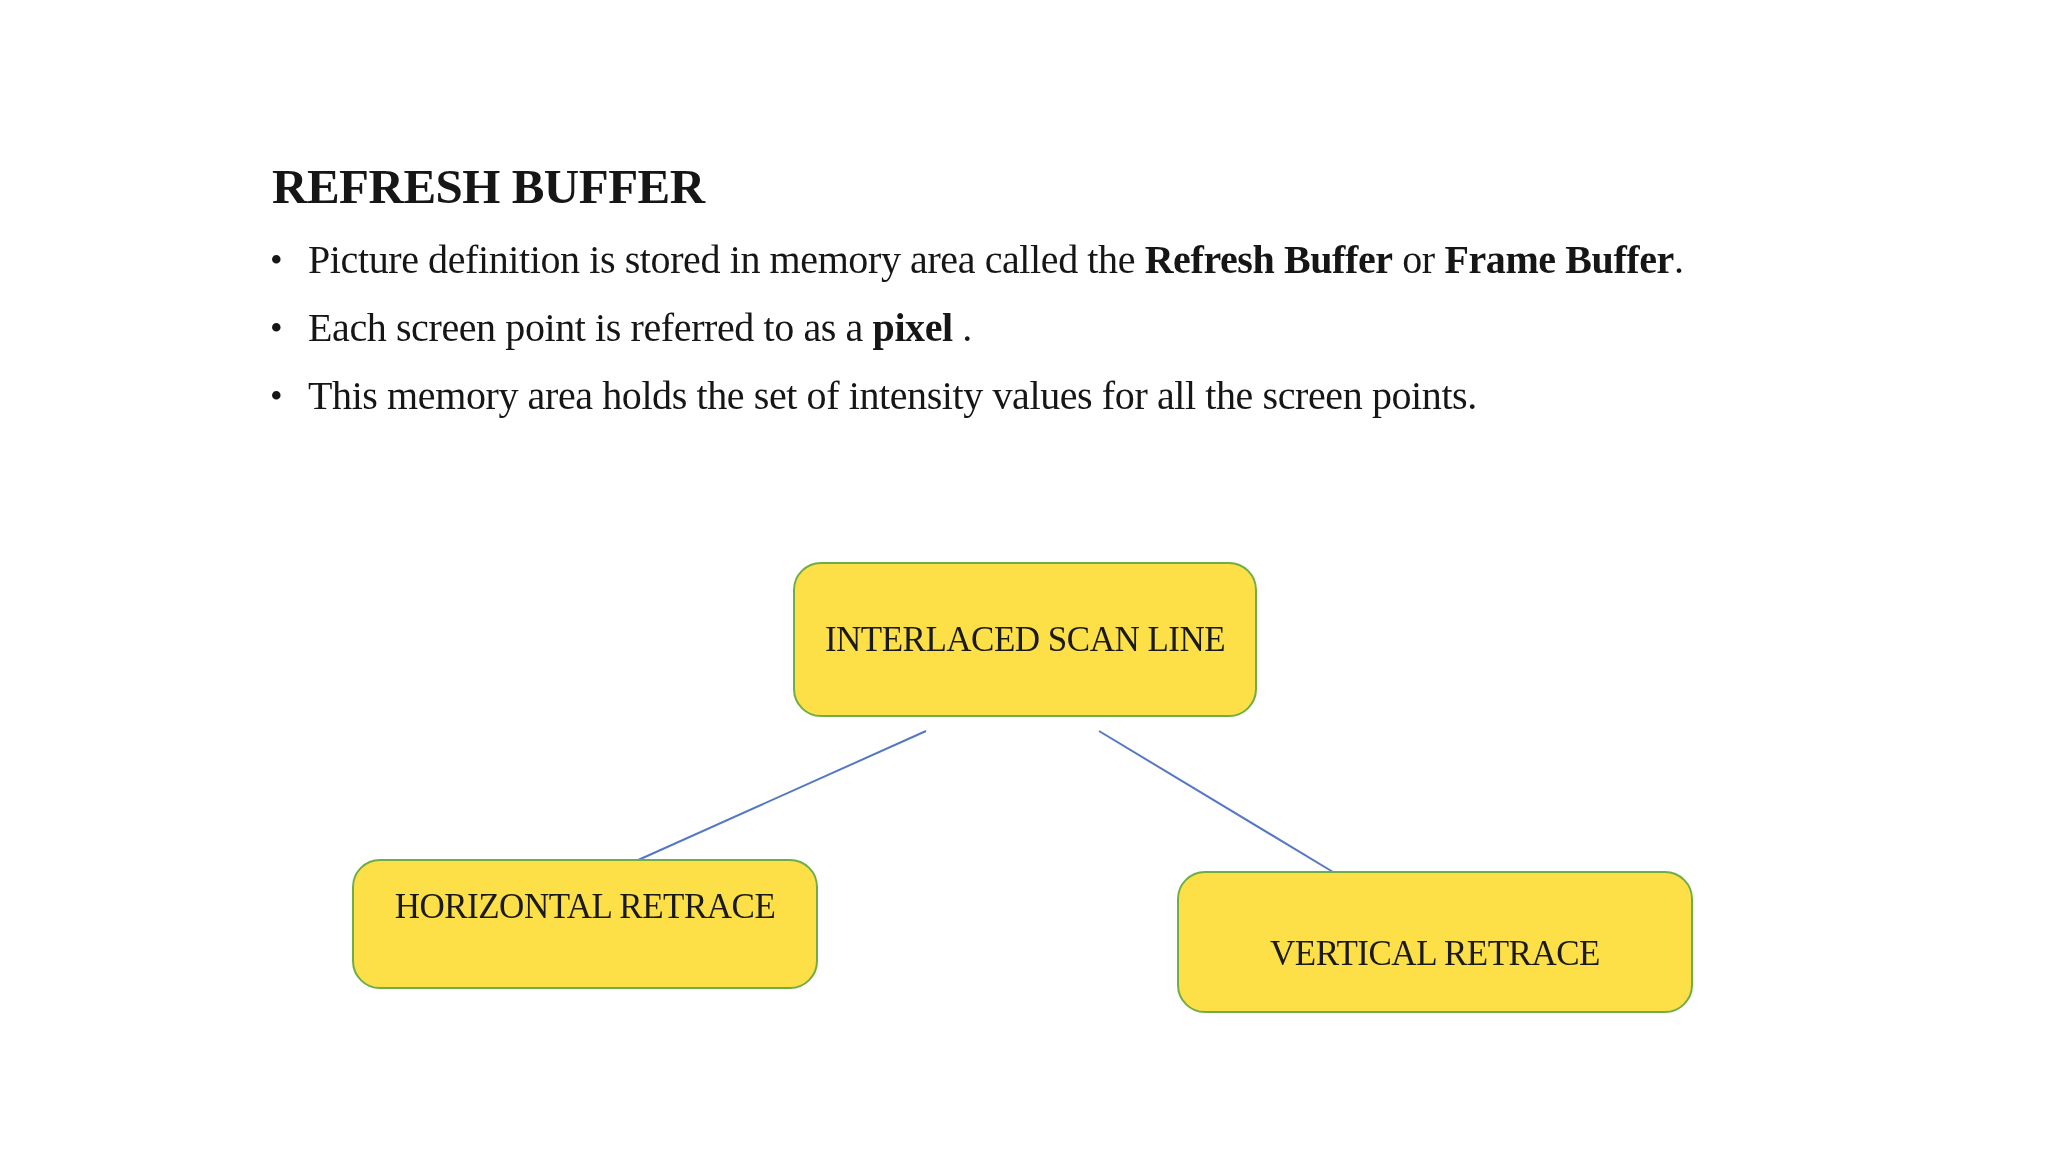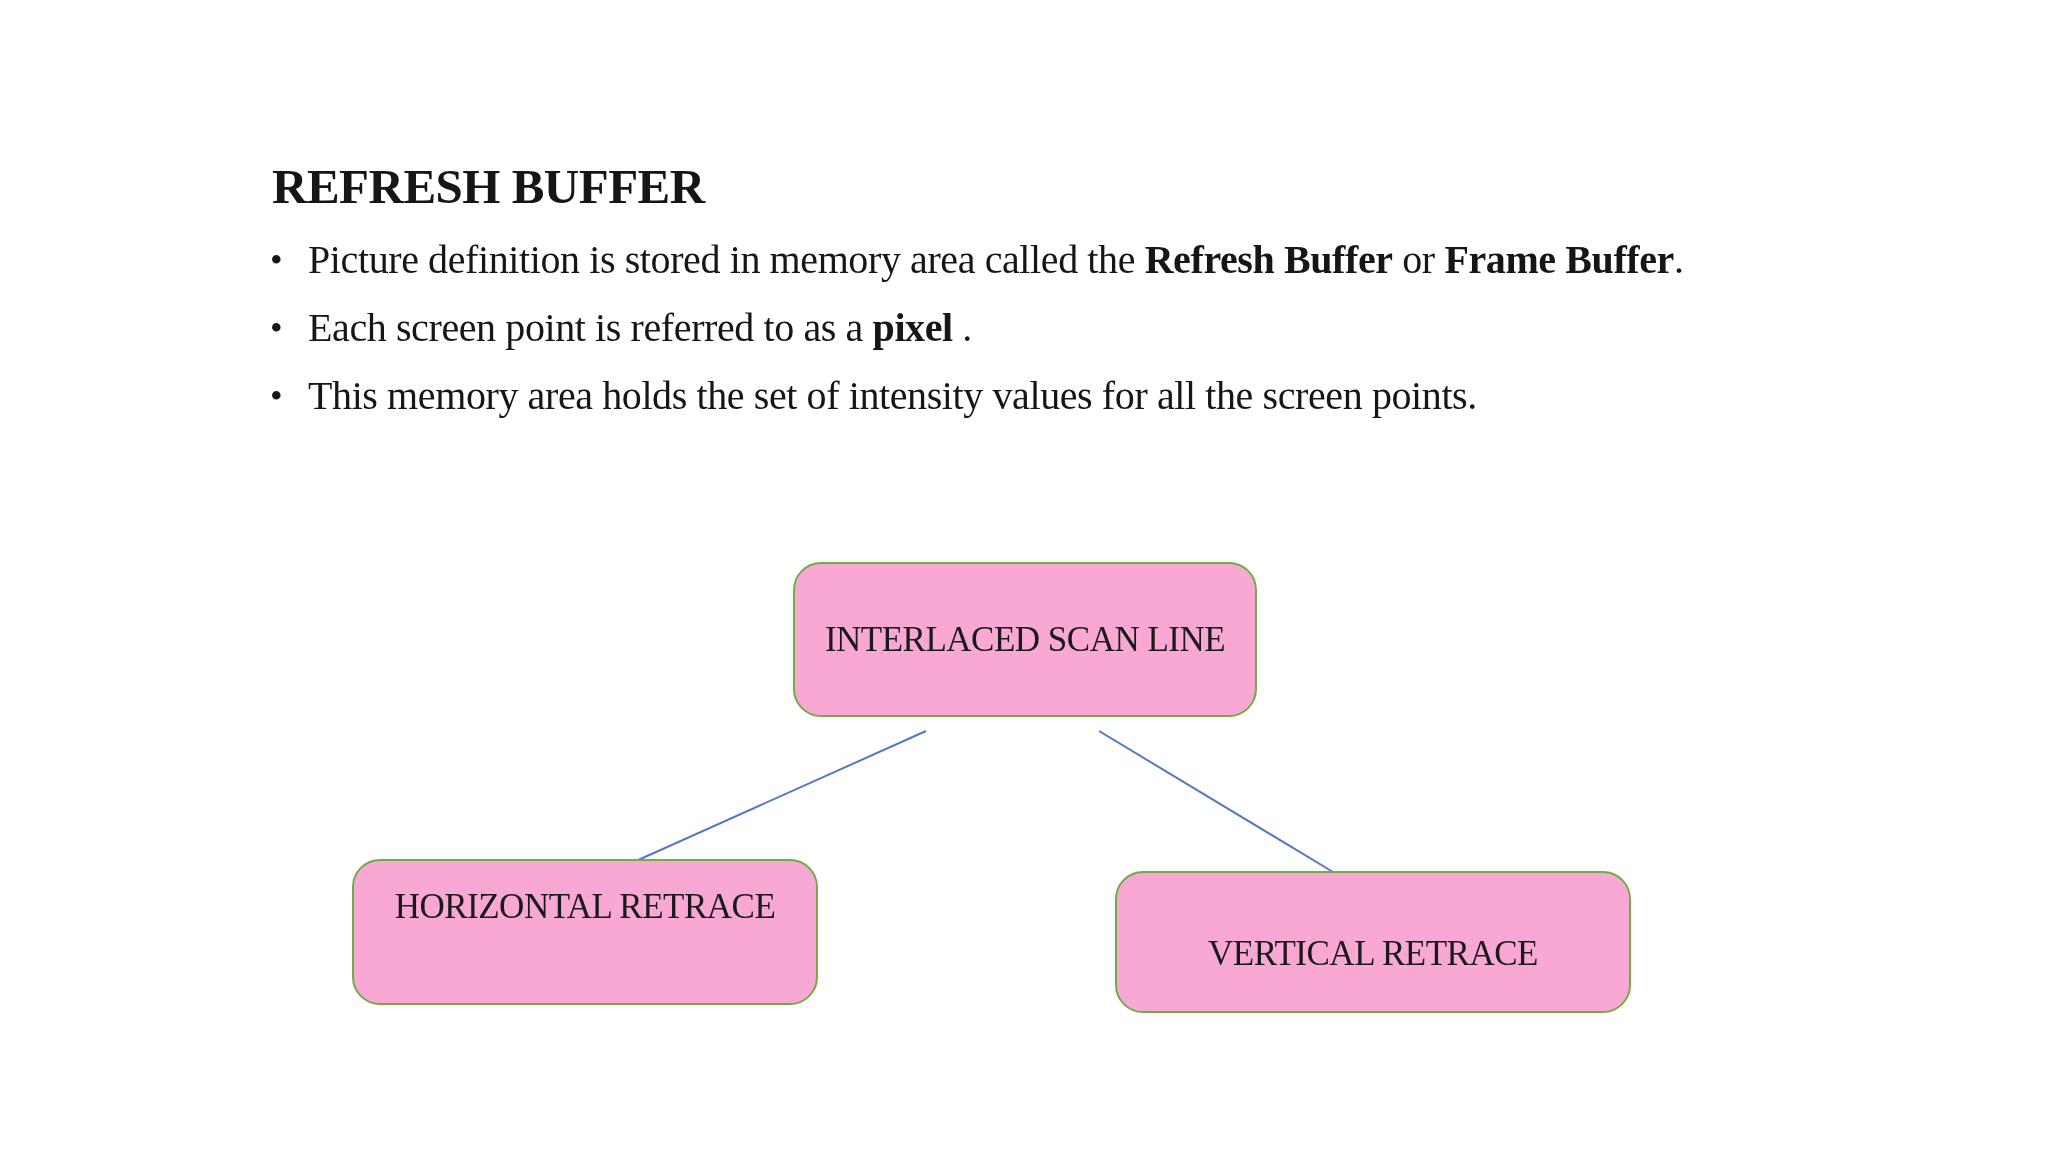--- a/index.html
+++ b/index.html
@@ -63,41 +63,41 @@
   }
   .connectors line {
     stroke: var(--connector-color, #5578C4);
     stroke-width: 2;
   }
   .node {
     position: absolute;
     box-sizing: border-box;
     border: 2.5px solid var(--node-border-color, #70AD47);
     border-radius: 28px;
-    background: #f9a8d4;
+    background: #fde047;
     display: flex;
     justify-content: center;
     font-size: 35px;
     letter-spacing: -0.5px;
     color: #1a1a1a;
     white-space: nowrap;
   }
   .node-root {
     left: 793px; top: 562px;
     width: 464px; height: 155px;
     align-items: center;
   }
   .node-left {
     left: 352px; top: 859px;
-    width: 466px; height: 146px;
+    width: 466px; height: 130px;
     align-items: flex-start;
     padding-top: 26px;
   }
   .node-right {
-    left: 1115px; top: 871px;
+    left: 1177px; top: 871px;
     width: 516px; height: 142px;
     align-items: center;
     padding-top: 23px;
   }
 </style>
 </head>
 <body>
 
 <div class="slide">
 

